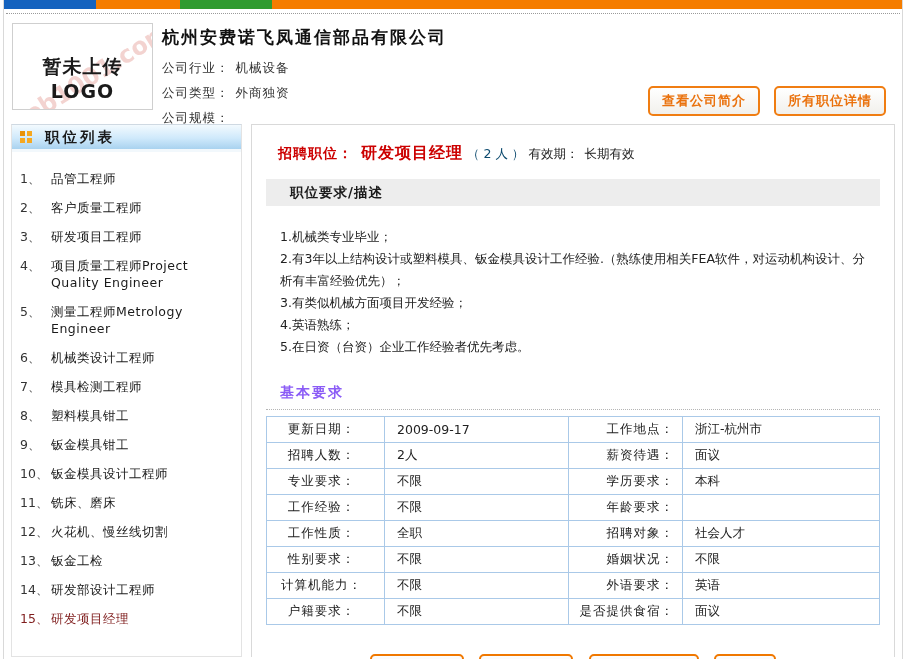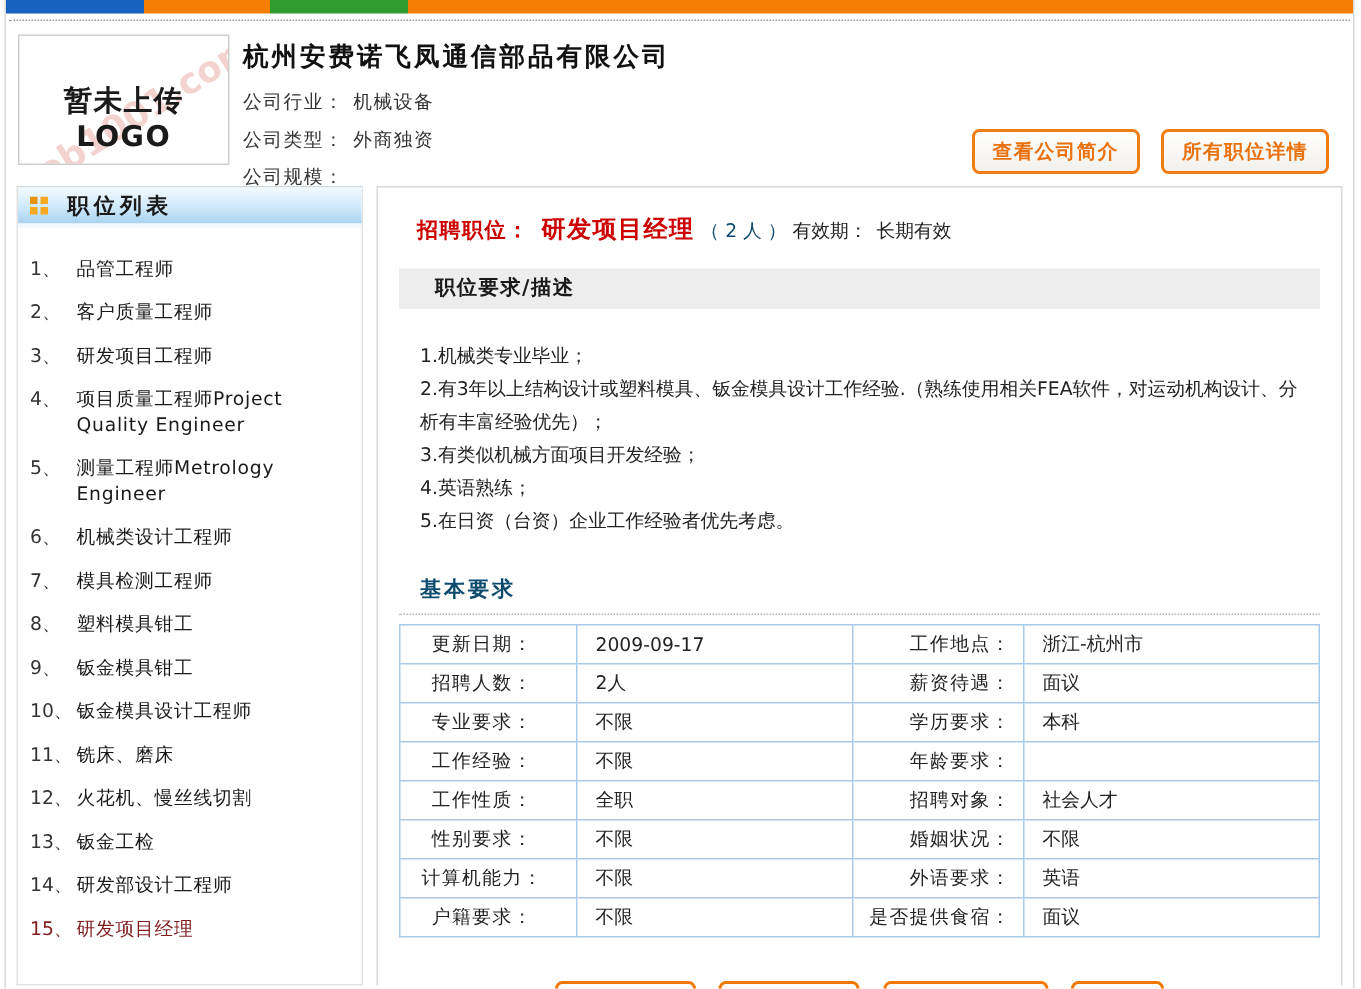--- a/index.html
+++ b/index.html
@@ -57,21 +57,21 @@
   .job-header .jh-label { font-size: 14px; font-weight: bold; color: #c00; letter-spacing: 1px; }
   .job-header .jh-title { font-size: 16px; font-weight: bold; color: #c00; margin: 0 4px 0 8px; letter-spacing: 1px; }
   .job-header .jh-count { font-size: 12.5px; color: #0c4a6e; }
   .job-header .jh-valid-label { margin-left: 4px; }
   .job-header .jh-valid-value { margin-left: 6px; }
   .section-bar { margin-top: 15px; height: 27px; line-height: 27px; background: #ededed;
     font-size: 13.5px; font-weight: bold; color: #1a1a1a; padding-left: 24px; letter-spacing: 1px; }
   .desc-list { margin-top: 20px; padding: 0 14px; }
   .desc-line { font-size: 12.5px; color: #222; line-height: 22px; }
   .basic-title { margin-top: 26px; padding-left: 14px; font-size: 14px; font-weight: bold;
-    color: #0c4a6e; letter-spacing: 2px; }
+    color: #8b5cf6; letter-spacing: 2px; }
   .basic-dotted { border-bottom: 1px dotted #b5b5b5; margin-top: 7px; }
 
   table.req-table { width: 100%; border-collapse: collapse; margin-top: 6px;
     border: 1px solid #9ec3e6; }
   table.req-table td { border: 1px solid #aac9e8; height: 26px; font-size: 12.5px; color: #222; }
   td.tl { width: 118px; text-align: center; padding-right: 8px; letter-spacing: 1px; }
   td.tv1 { width: 184px; padding-left: 12px; }
   td.tl2 { width: 114px; text-align: right; padding-right: 8px; letter-spacing: 1px; }
   td.tv2 { padding-left: 12px; }
 

